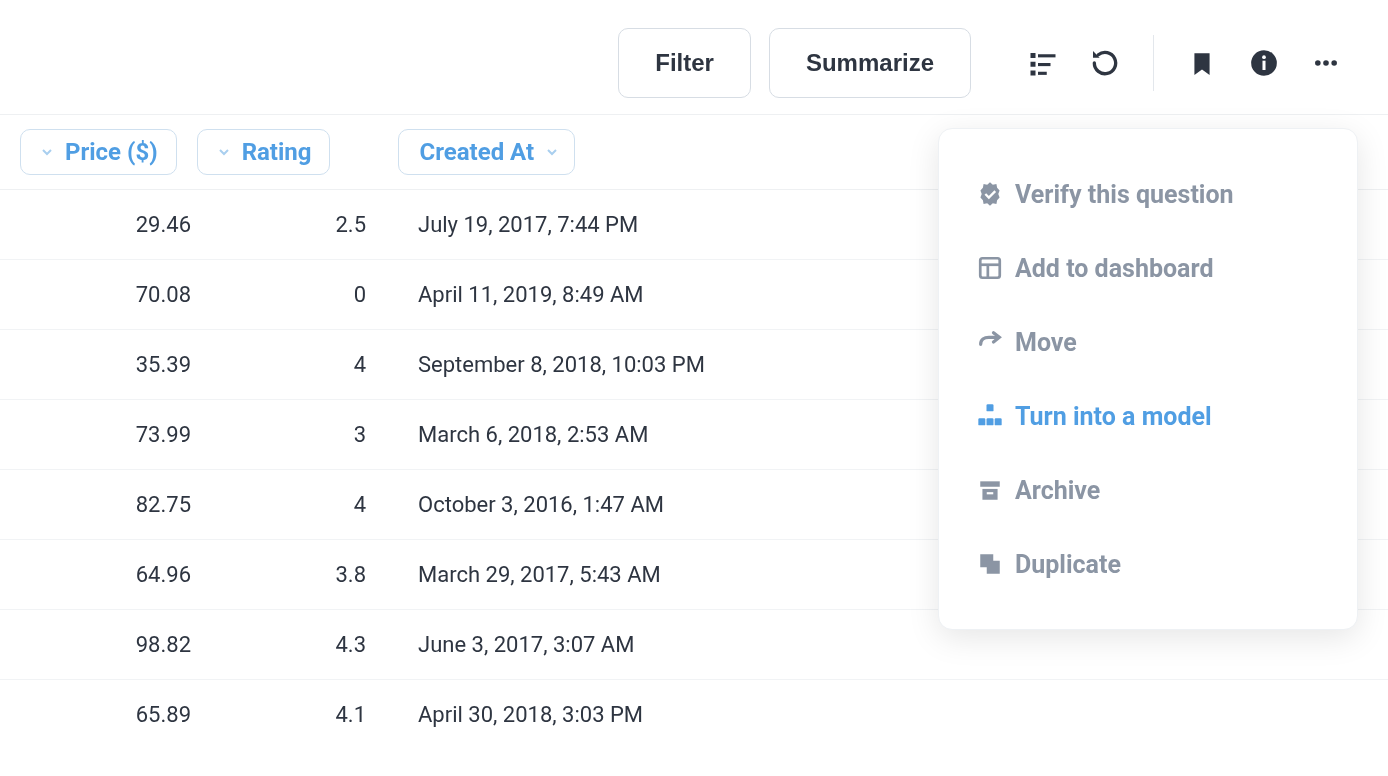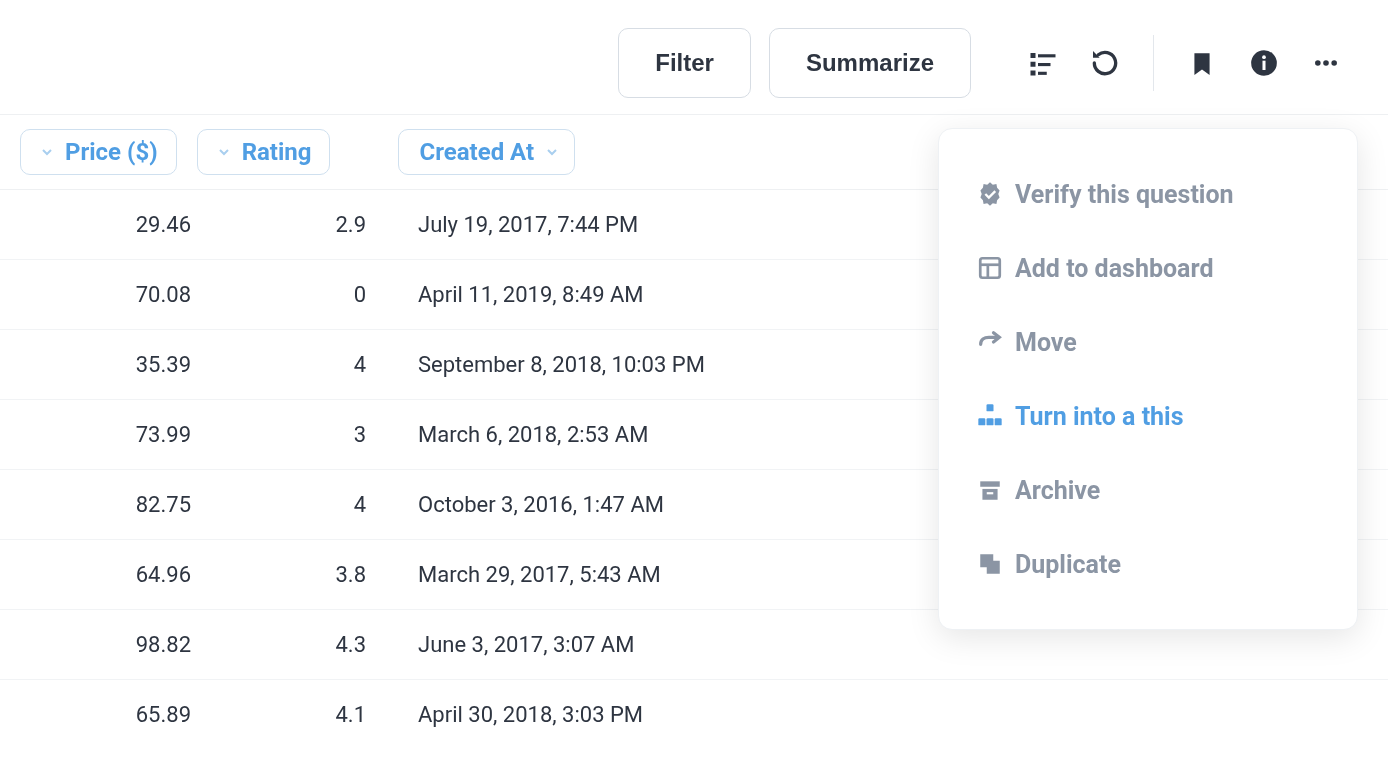--- a/index.html
+++ b/index.html
@@ -190,21 +190,21 @@
         <svg width="16" height="16" viewBox="0 0 24 24" fill="none" stroke="currentColor" stroke-width="3">
             <polyline points="6 9 12 15 18 9"></polyline>
           </svg>
       </span>
     </div>
   </div>
 
   <div class="rows">
     <div class="row">
       <div class="cell-price">29.46</div>
-      <div class="cell-rating">2.9</div>
+      <div class="cell-rating">2.5</div>
       <div class="cell-created">July 19, 2017, 7:44 PM</div>
     </div>
     <div class="row">
       <div class="cell-price">70.08</div>
       <div class="cell-rating">0</div>
       <div class="cell-created">April 11, 2019, 8:49 AM</div>
     </div>
     <div class="row">
       <div class="cell-price">35.39</div>
       <div class="cell-rating">4</div>
@@ -269,21 +269,21 @@
   </div>
   <div class="dropdown-item active">
     <span class="di-icon">
       <svg width="28" height="28" viewBox="0 0 24 24" fill="#509ee3">
           <rect x="9" y="2" width="6" height="6" rx="1"></rect>
           <rect x="2" y="14" width="6" height="6" rx="1"></rect>
           <rect x="16" y="14" width="6" height="6" rx="1"></rect>
           <rect x="9" y="14" width="6" height="6" rx="1"></rect>
         </svg>
     </span>
-    <span>Turn into a this</span>
+    <span>Turn into a model</span>
   </div>
   <div class="dropdown-item">
     <span class="di-icon">
       <svg width="26" height="26" viewBox="0 0 24 24" fill="#8b95a4">
           <rect x="3" y="4" width="18" height="5"></rect>
           <rect x="5" y="11" width="14" height="10"></rect>
           <rect x="9" y="14" width="6" height="2" fill="#fff"></rect>
         </svg>
     </span>
     <span>Archive</span>

